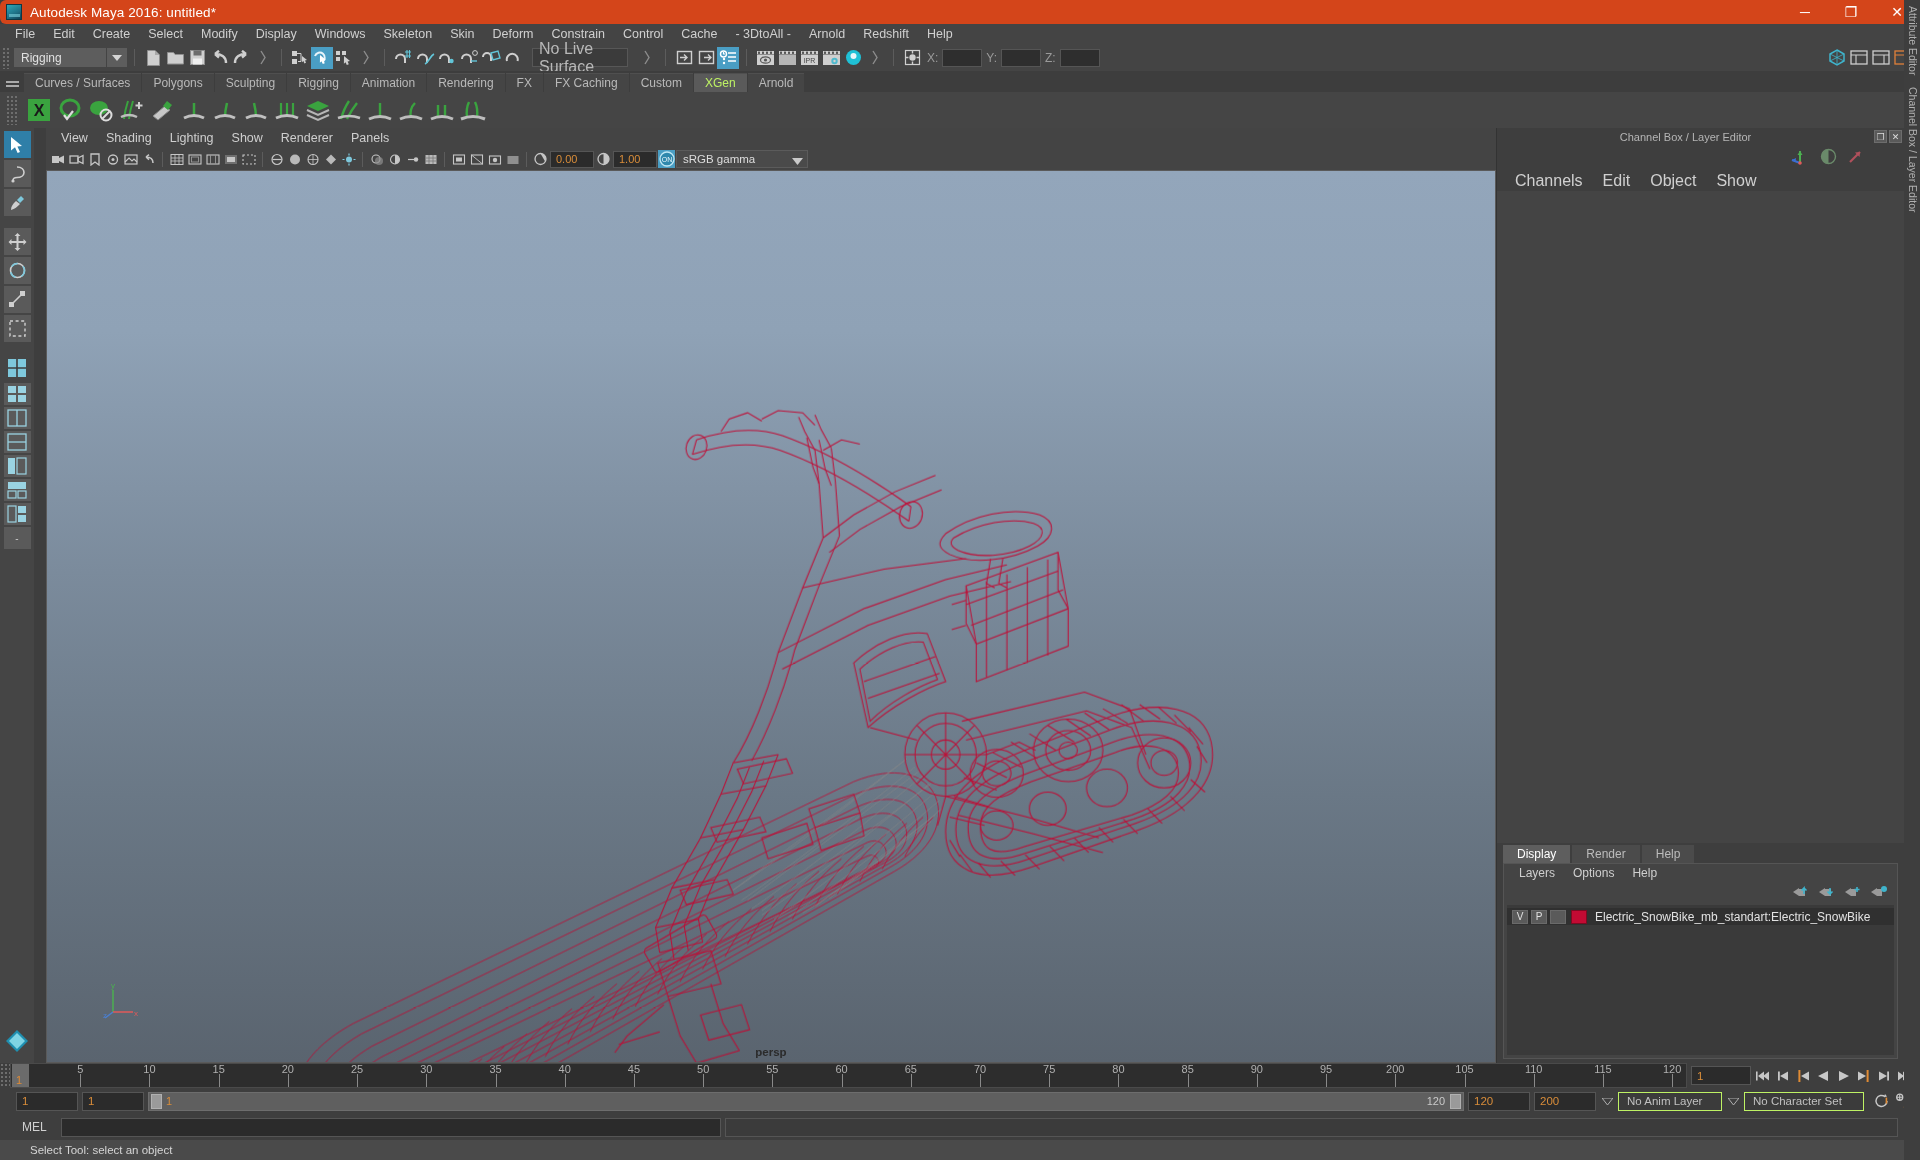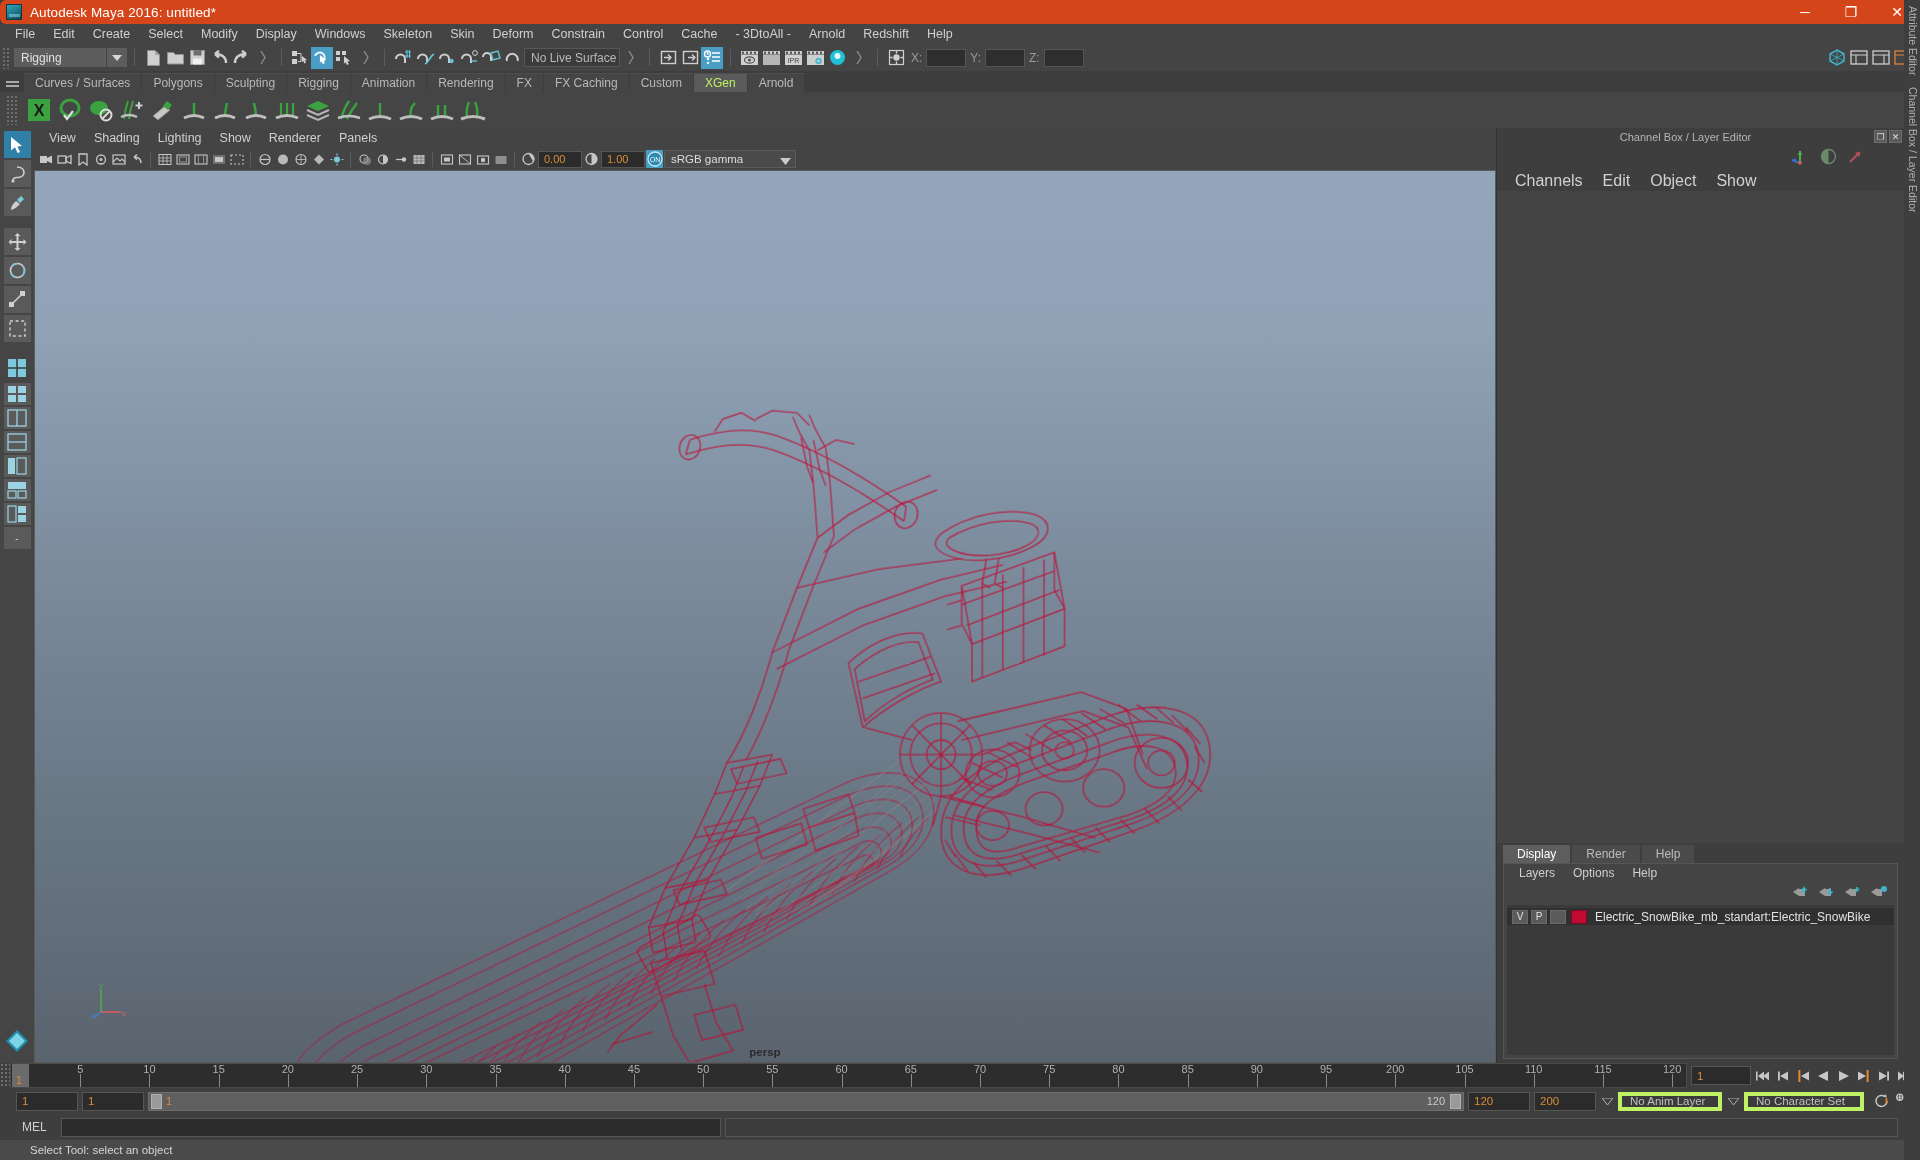--- a/index.html
+++ b/index.html
@@ -33,21 +33,21 @@
   .gripv { width:8px; height:22px; background-image:radial-gradient(#6e6e6e 1px, transparent 1px); background-size:4px 4px; flex:0 0 8px; }
   .menuset {
     width:92px; height:19px; background:#5d5d5d; color:#e0e0e0; font-size:12px;
     display:flex; align-items:center; padding-left:7px; margin-left:4px; border:none;
   }
   .menuset-arrow { width:20px; height:19px; background:#5d5d5d; margin-left:1px; display:flex; align-items:center; justify-content:center;}
   .sep { width:1px; height:17px; background:#5c5c5c; margin:0 7px; flex:0 0 1px; }
   .ic { width:22px; height:22px; display:flex; align-items:center; justify-content:center; flex:0 0 22px; }
   .ic svg { display:block; }
   .ic.active { background:#4a9ec4; }
-  .livesurface { width:96px; height:19px; background:#3b3b3b; border:1px solid #575757; color:#b8b8b8; font-size:12px; display:flex; align-items:center; padding-left:6px; margin:0 0; }
+  .livesurface { width:96px; height:19px; background:#3b3b3b; border:1px solid #575757; color:#b8b8b8; font-size:16px; display:flex; align-items:center; padding-left:6px; margin:0 8px; }
   .coordgrp { display:flex; align-items:center; gap:4px; margin-left:4px; }
   .coordgrp .lbl { color:#9a9a9a; font-size:12px; }
   .coordfield { width:40px; height:18px; background:#2e2e2e; border:1px solid #555; }
   .status-right { margin-left:auto; display:flex; align-items:center; padding-right:6px; }
 
   
   .shelf-tabs { height:21px; background:#3d3d3d; display:flex; align-items:flex-end; flex:0 0 21px; }
   .shelf-hamb { width:24px; height:21px; display:flex; align-items:center; justify-content:center; }
   .shelf-hamb i { display:block; width:13px; height:2px; background:#aaa; box-shadow:0 4px 0 #aaa; }
   .stab { height:19px; line-height:19px; padding:0 11px; font-size:12px; color:#b9b9b9; background:#454545; margin-right:1px; border-top:1px solid #4f4f4f;}
@@ -62,21 +62,21 @@
   
   .toolbox { width:34px; background:#454545; display:flex; flex-direction:column; align-items:center; padding-top:3px; flex:0 0 34px; }
   .tbx { width:27px; height:27px; margin-bottom:2px; display:flex; align-items:center; justify-content:center; background:#5a5a5a;}
   .tbx.sel { background:#2f7fa8; }
   .tbx.flat { background:transparent; }
   .tbx-sep { height:10px; }
   .tbx-small { width:27px; height:22px; margin-bottom:2px; display:flex; align-items:center; justify-content:center; background:#5a5a5a; font-size:10px;}
   .tbx-bottom { margin-top:auto; margin-bottom:6px; }
 
   
-  .vpcol { flex:1; display:flex; flex-direction:column; min-width:0; background:#3e3e3e; }
+  .vpcol { flex:1; display:flex; flex-direction:column; min-width:0; background:#3e3e3e;margin-left:12px; }
   .vp-menubar { height:20px; background:#444; display:flex; align-items:center; padding-left:6px; flex:0 0 20px;}
   .vp-menubar .mi { padding:0 9px; font-size:12.5px; color:#cfcfcf; line-height:20px;}
   .vp-toolbar { height:22px; background:#444; display:flex; align-items:center; padding-left:4px; flex:0 0 22px; gap:1px;}
   .vpic { width:17px; height:18px; display:flex; align-items:center; justify-content:center; flex:0 0 17px;}
   .vpic.on { background:#4a9ec4; }
   .vsep { width:1px; height:15px; background:#5c5c5c; margin:0 4px; flex:0 0 1px;}
   .numfield { width:44px; height:17px; background:#2b2b2b; border:1px solid #555; color:#d98d3a; font-size:11px; display:flex; align-items:center; justify-content:flex-start; padding-left:5px;}
   .gammasel { width:132px; height:18px; background:#4a4a4a; border:1px solid #5b5b5b; color:#ddd; font-size:11.5px; display:flex; align-items:center; padding-left:6px; position:relative;}
   .gammasel .arr { position:absolute; right:4px; top:4px; }
 
@@ -121,21 +121,21 @@
   .tl-playrow { display:flex; align-items:center; gap:3px; padding-right:8px; }
   .pbtn { width:17px; height:19px; display:flex; align-items:center; justify-content:center; }
 
   .rangebar { height:26px; background:#3e3e3e; display:flex; align-items:center; flex:0 0 26px; gap:4px; padding-left:2px;}
   .rfield { width:62px; height:19px; background:#2b2b2b; border:1px solid #555; color:#d98d3a; font-size:11.5px; display:flex; align-items:center; padding-left:5px;}
   .rslider { flex:1; height:19px; background:#5f5f5f; border:1px solid #6d6d6d; position:relative; display:flex; align-items:center;}
   .rs-handle { width:11px; height:15px; background:#9a9a9a; border:1px solid #b0b0b0; position:absolute; }
   .rs-lbl { position:absolute; font-size:11px; color:#d98d3a;}
   .rs-lbl.right { color:#c9c9c9;}
   .drop-arrow { width:14px; height:19px; display:flex; align-items:center; justify-content:center;}
-  .selfield { height:19px; background:#3b3b3b; border:4px solid #bef264; color:#c0c0c0; font-size:11.5px; display:flex; align-items:center; padding:0 8px;}
+  .selfield { height:19px; background:#3b3b3b; border:1px solid #bef264; color:#c0c0c0; font-size:11.5px; display:flex; align-items:center; padding:0 8px;}
 
   .melbar { height:26px; background:#3e3e3e; display:flex; align-items:center; flex:0 0 26px; padding-left:2px; gap:4px;}
   .mel-lbl { font-size:12px; color:#d0d0d0; padding:0 10px 0 6px;}
   .mel-input { flex:0 0 660px; height:19px; background:#2b2b2b; border:1px solid #555;}
   .mel-out { flex:1; height:19px; background:#3b3b3b; border:1px solid #555; margin-right:22px;}
   .helpline { height:20px; background:#4a4a4a; display:flex; align-items:center; flex:0 0 20px; padding-left:2px;}
   .help-txt { font-size:11.5px; color:#d5d5d5; padding-left:18px;}
 </style>
 </head>
 <body>

